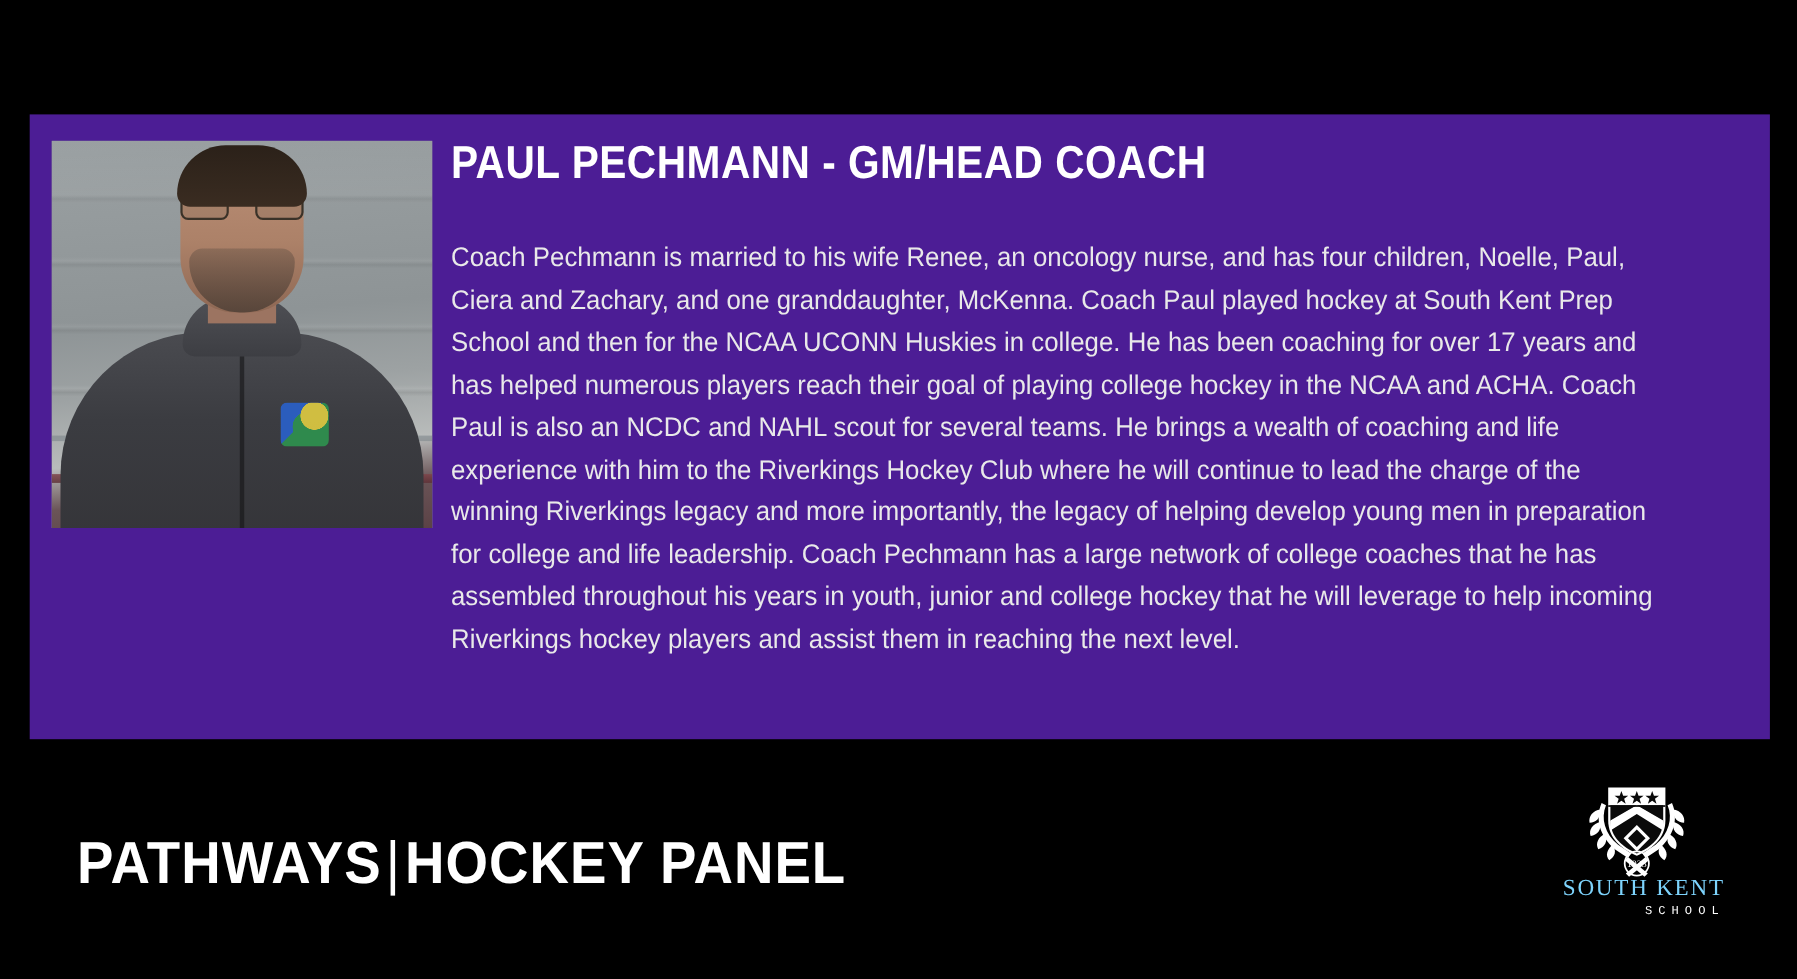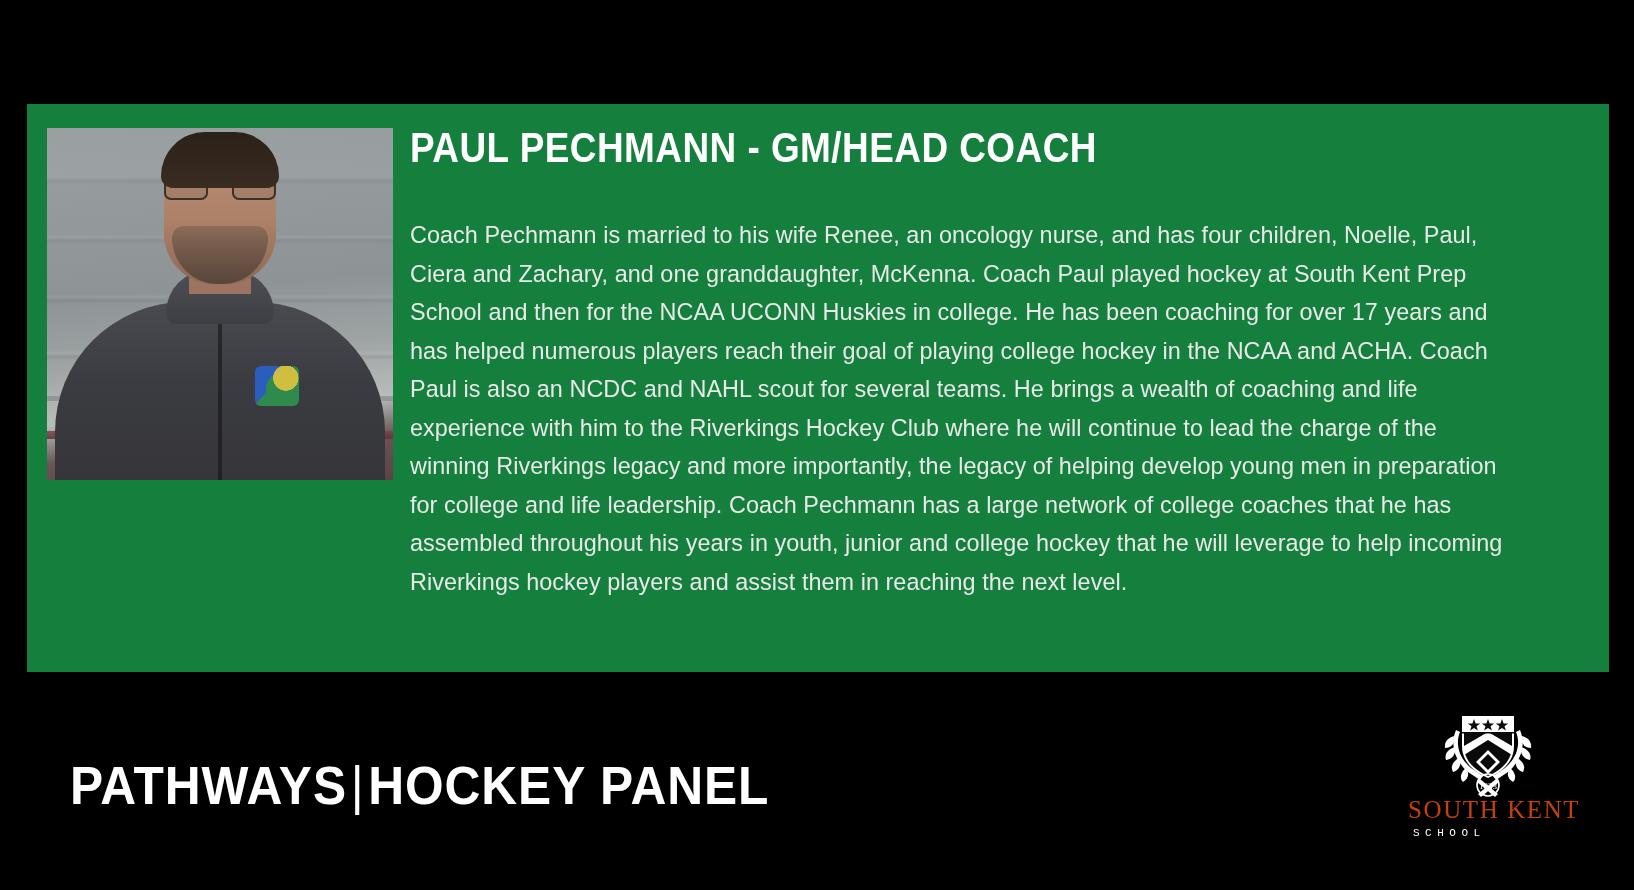--- a/index.html
+++ b/index.html
@@ -22,21 +22,21 @@
     background: #000000;
   }
 
   
   #bio-card {
     position: absolute;
     left: 27px;
     top: 104px;
     width: 1582px;
     height: 568px;
-    background: #15803d;
+    background: #4c1d95;
     box-sizing: border-box;
   }
 
   
   #photo-frame {
     position: absolute;
     left: 20px;
     top: 24px;
     width: 346px;
     height: 352px;
@@ -248,33 +248,33 @@
     font-weight: normal;
   }
 
   
   #school-logo {
     position: absolute;
     left: 1408px;
     top: 706px;
     width: 160px;
     height: 134px;
-    text-align: left;
+    text-align: right;
   }
   #crest-wrap {
     width: 100%;
     height: 92px;
     display: flex;
     align-items: flex-start;
     justify-content: center;
   }
   #logo-name {
-    color: #c2410c;
+    color: #7dd3fc;
     font-family: "Liberation Serif", serif;
-    font-size: 25px;
+    font-size: 21px;
     letter-spacing: 1.6px;
     line-height: 1;
     margin-top: -1px;
     white-space: nowrap;
   }
   #logo-sub {
     color: #ffffff;
     font-family: Liberation Mono, monospace;
     font-size: 11px;
     letter-spacing: 5.5px;

